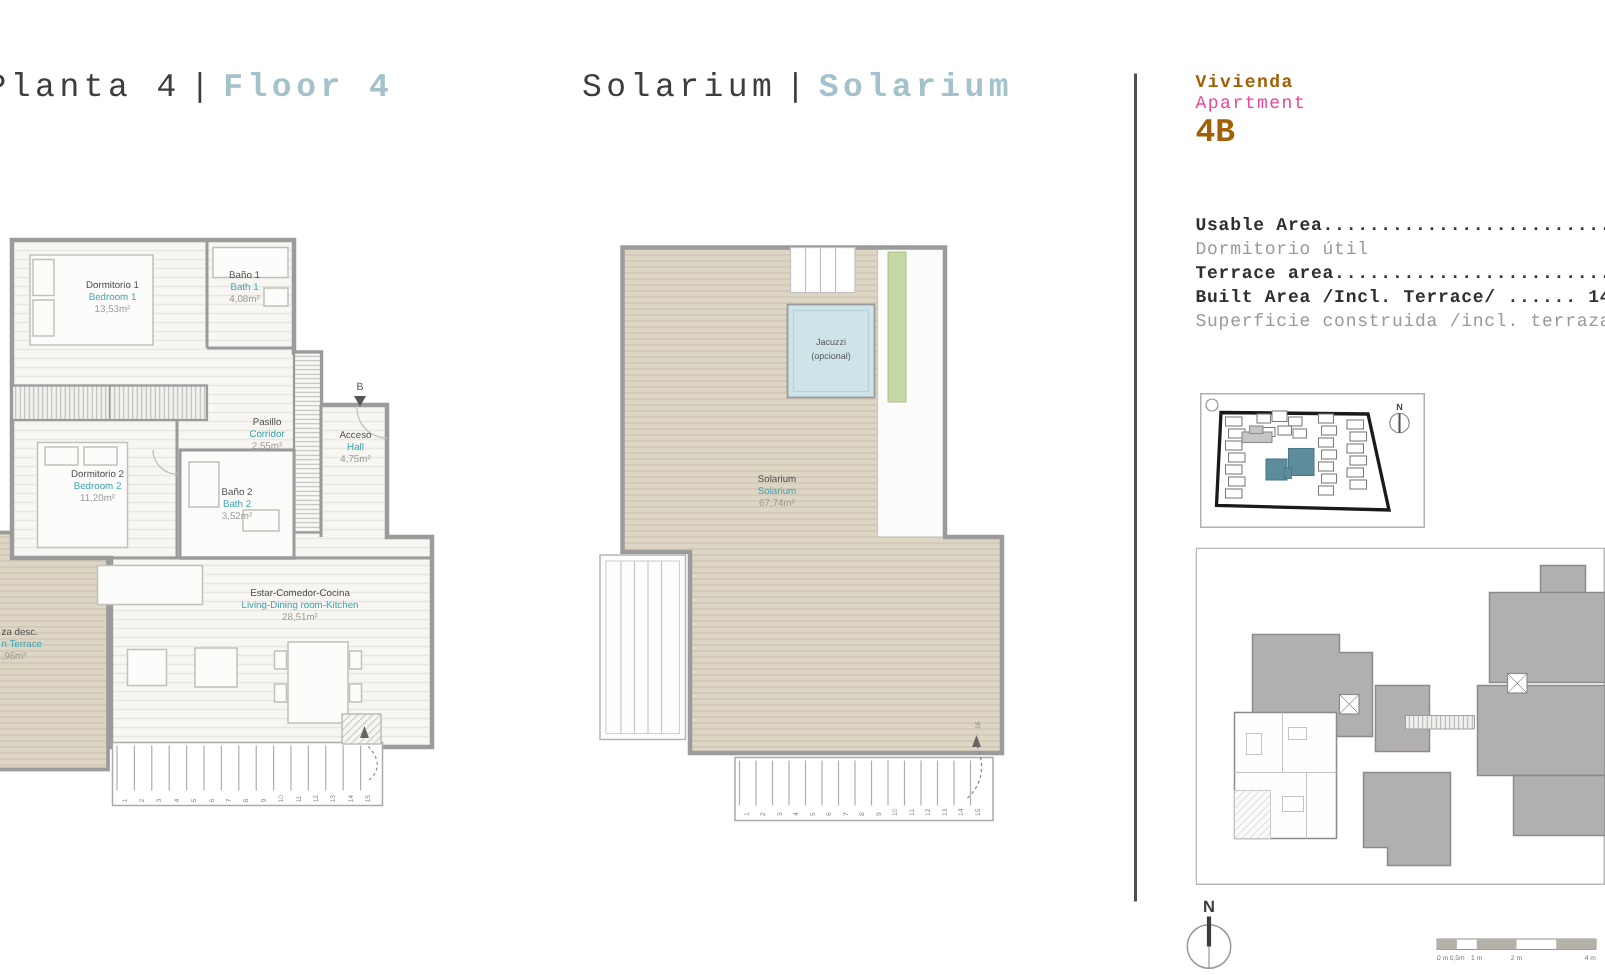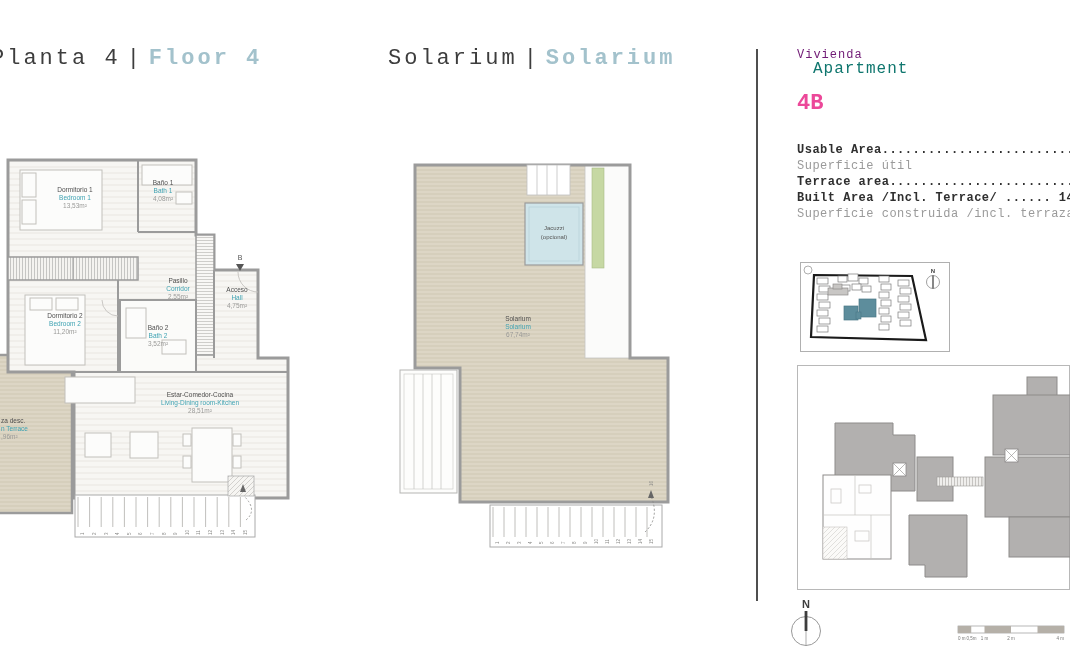--- a/index.html
+++ b/index.html
@@ -7,23 +7,23 @@
         font-family:"Liberation Mono","DejaVu Sans Mono",monospace;}
   .abs{position:absolute;}
 
   
   .sheet-title{font-size:22px;letter-spacing:3px;white-space:nowrap;color:#3d3d3d;}
   .t-teal{color:#a3c2cc;font-weight:bold;}
   .t-sep{color:#3d3d3d;padding:0 6px;}
 
   
   .divider{width:2px;background:#4f4f4f;}
-  .u-es{font-size:12px;font-weight:normal;letter-spacing:1px;color:#701a75;line-height:14px;}
-  .u-en{font-size:16px;letter-spacing:1px;color:#0f766e;line-height:14px;margin-left:16px;}
-  .u-code{font-size:22px;font-weight:bold;color:#ec4899;line-height:24px;margin-top:16px;}
+  .u-es{font-size:12px;font-weight:bold;letter-spacing:1px;color:#a16207;line-height:14px;}
+  .u-en{font-size:12px;letter-spacing:1px;color:#ec4899;line-height:14px;}
+  .u-code{font-size:22px;font-weight:bold;color:#a16207;line-height:24px;margin-top:1px;}
   .areas{overflow:hidden;}
   .a-en{font-size:12px;font-weight:bold;letter-spacing:.5px;color:#2f2f2f;line-height:16px;white-space:pre;}
   .a-es{font-size:12px;letter-spacing:.5px;color:#9a9a9a;line-height:16px;white-space:pre;}
 
   
   .lbl{font:6.5px "Liberation Sans","DejaVu Sans",sans-serif;text-anchor:middle;}
   .lbl-es{fill:#4f4f4f;}
   .lbl-en{fill:#3fa3b3;}
   .lbl-ar{fill:#9a9a98;}
   .lbl-start{text-anchor:start;}
@@ -283,21 +283,21 @@
   <div class="abs divider" style="left:756px;top:49px;height:552px;"></div>
 
   <div class="abs" style="left:797px;top:48px;">
     <div class="u-es">Vivienda</div>
     <div class="u-en">Apartment</div>
     <div class="u-code">4B</div>
   </div>
 
   <div class="abs areas" style="left:797px;top:142px;width:273px;">
     <div class="a-en">Usable Area..............................</div>
-    <div class="a-es">Superficie útil</div>
+    <div class="a-es">Dormitorio útil</div>
     <div class="a-en">Terrace area.............................</div>
     <div class="a-en">Built Area /Incl. Terrace/ ...... 14</div>
     <div class="a-es">Superficie construida /incl. terrazas</div>
   </div>
 
   <svg class="abs" style="left:800px;top:262px;" width="150" height="90" viewBox="0 0 150 90">
     <rect x=".5" y=".5" width="149" height="89" fill="#ffffff" stroke="#b0b0b0" stroke-width="1"></rect>
     <circle cx="8" cy="8" r="4" fill="none" stroke="#9a9a9a" stroke-width=".8"></circle>
     <polygon points="14,13 112,14 126,78 11,75" fill="none" stroke="#1a1a1a" stroke-width="2.2"></polygon>
     <g class="bldgs">

